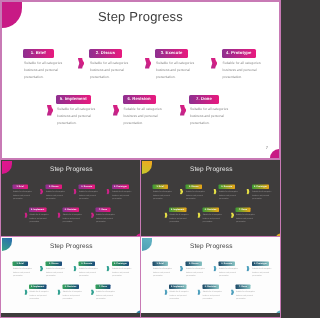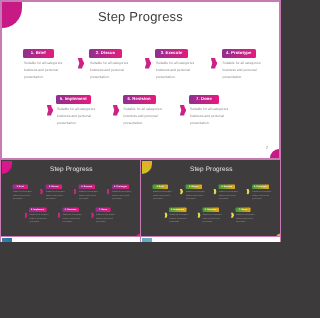--- a/index.html
+++ b/index.html
@@ -1,18 +1,18 @@
 <!DOCTYPE html>
 <html><head>
 <meta charset="utf-8">
 <style>
   html,body{margin:0;padding:0;}
   body{width:281px;height:318px;overflow:hidden;background:#3c3a3a;
        font-family:"Liberation Sans",sans-serif;-webkit-font-smoothing:antialiased;text-rendering:geometricPrecision;}
-  .page{position:relative;width:281px;height:242px;overflow:hidden;}
+  .page{position:relative;width:281px;height:318px;overflow:hidden;}
 
   
   .hero{position:absolute;left:0;top:0;width:281px;height:160px;
         background:#fff;overflow:hidden;}
   .hero-frame{position:absolute;left:0;top:0;width:281px;height:160px;
               border:2px solid #c87ab5;box-sizing:border-box;pointer-events:none;z-index:6;}
   .corner-tl{position:absolute;left:2px;top:2px;width:20px;height:26px;
              background:#c81a85;border-radius:0 0 20px 0;z-index:2;}
   .corner-br{position:absolute;right:2px;bottom:2px;width:9px;height:9px;
              border-radius:9px 0 0 0;background:#c81a85;z-index:2;}

